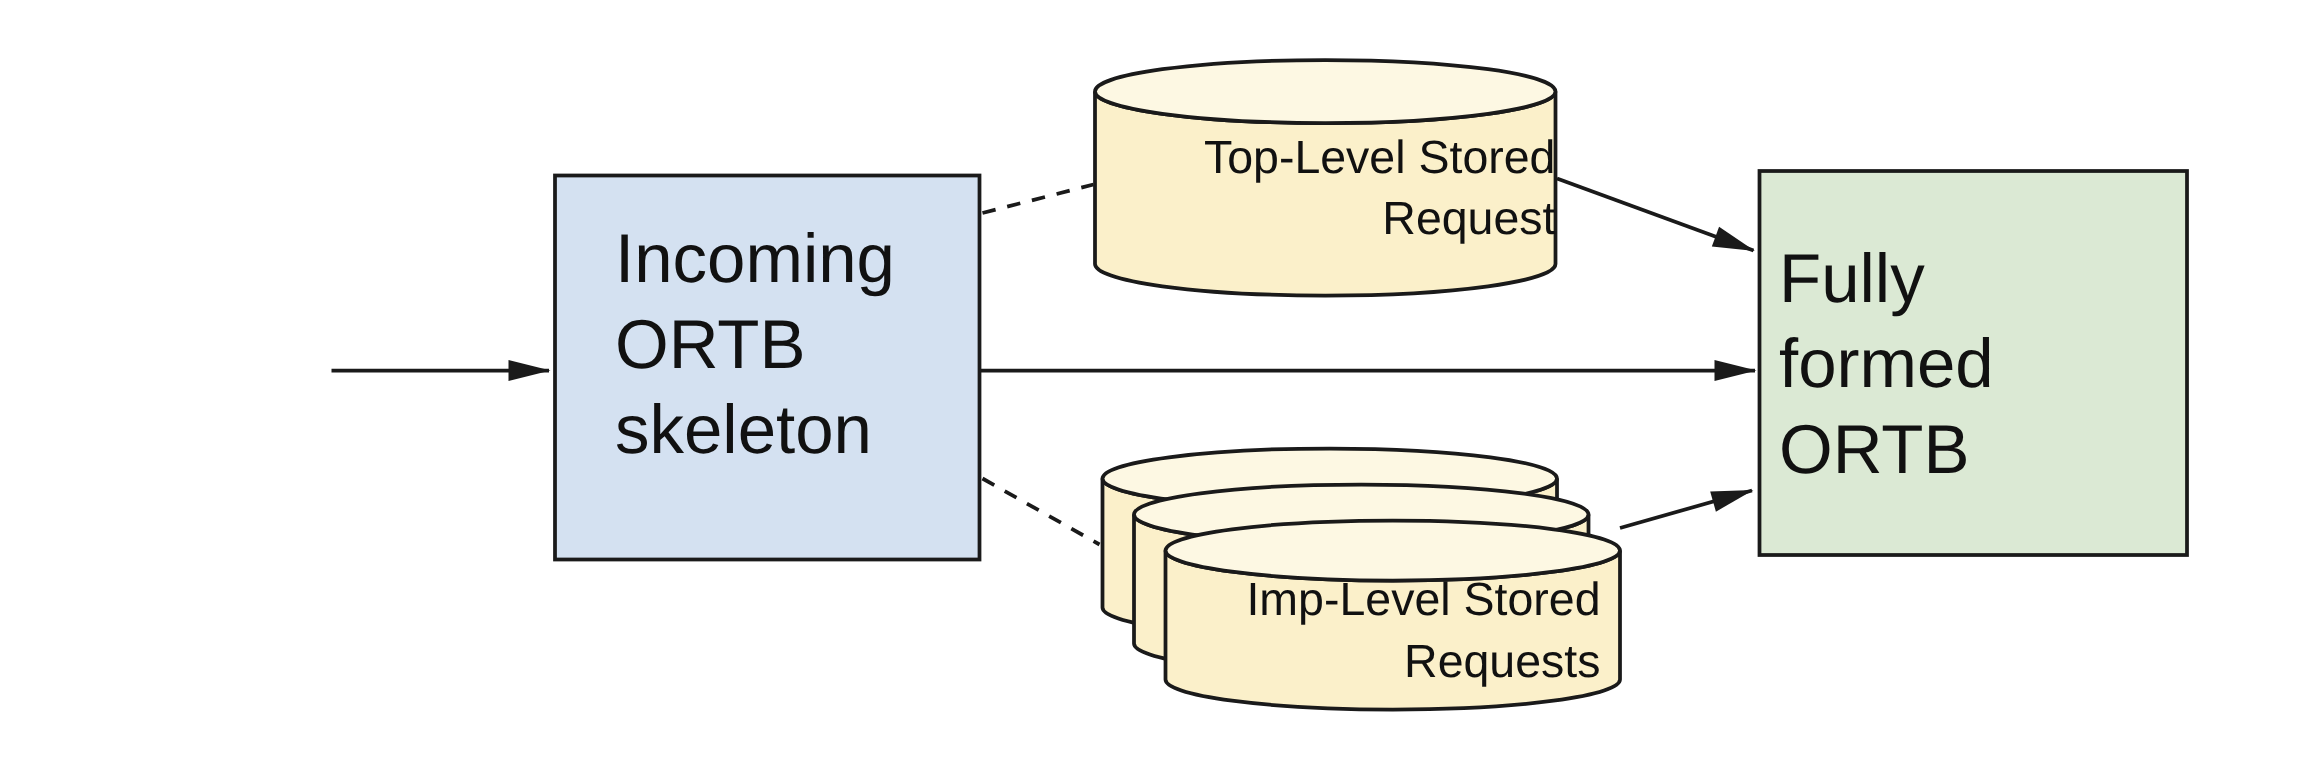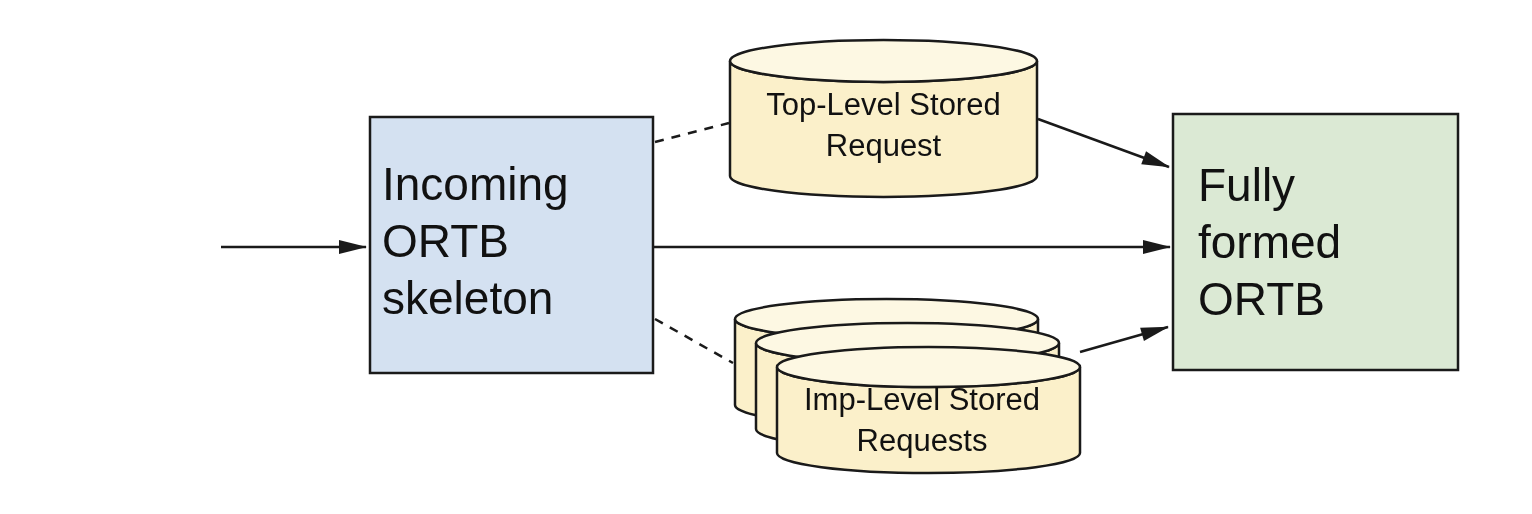--- a/index.html
+++ b/index.html
@@ -37,21 +37,21 @@
     color: #111111;
     white-space: pre-line;
   }
   .label.big {
     font-size: 46px;
     line-height: 57px;
   }
   .label.small {
     font-size: 31px;
     line-height: 41px;
-    text-align: center;
+    text-align: right;
   }
   .box-label {
     display: flex;
     align-items: center;
     box-sizing: border-box;
   }
 </style>
 </head>
 <body>
 
@@ -86,27 +86,27 @@
 
       <path class="shape" d="M756,343 L756,429 A151.5,20 0 0 0 1059,429 L1059,343 A151.5,20 0 0 1 756,343 Z" fill="#fbf0ca"></path>
       <ellipse class="shape" cx="907.5" cy="343" rx="151.5" ry="20" fill="#fdf8e3"></ellipse>
 
       <path class="shape" d="M777,367 L777,453 A151.5,20 0 0 0 1080,453 L1080,367 A151.5,20 0 0 1 777,367 Z" fill="#fbf0ca"></path>
       <ellipse class="shape" cx="928.5" cy="367" rx="151.5" ry="20" fill="#fdf8e3"></ellipse>
     </g>
   </svg>
 
 
-  <div class="label big box-label" style="left:370px; top:113px; width:283px; height:256px; padding-left:12px;">Incoming
+  <div class="label big box-label" style="left:370px; top:101px; width:283px; height:256px; padding-left:40px;">Incoming
 ORTB
 skeleton</div>
 
   <div class="label small" style="left:730px; top:84px; width:307px;">Top-Level Stored
 Request</div>
 
   <div class="label small" style="left:777px; top:379px; width:290px;">Imp-Level Stored
 Requests</div>
 
-  <div class="label big box-label" style="left:1173px; top:114px; width:285px; height:256px; padding-left:25px;">Fully
+  <div class="label big box-label" style="left:1173px; top:114px; width:285px; height:256px; padding-left:13px;">Fully
 formed
 ORTB</div>
 
 </div>
 
 </body></html>

